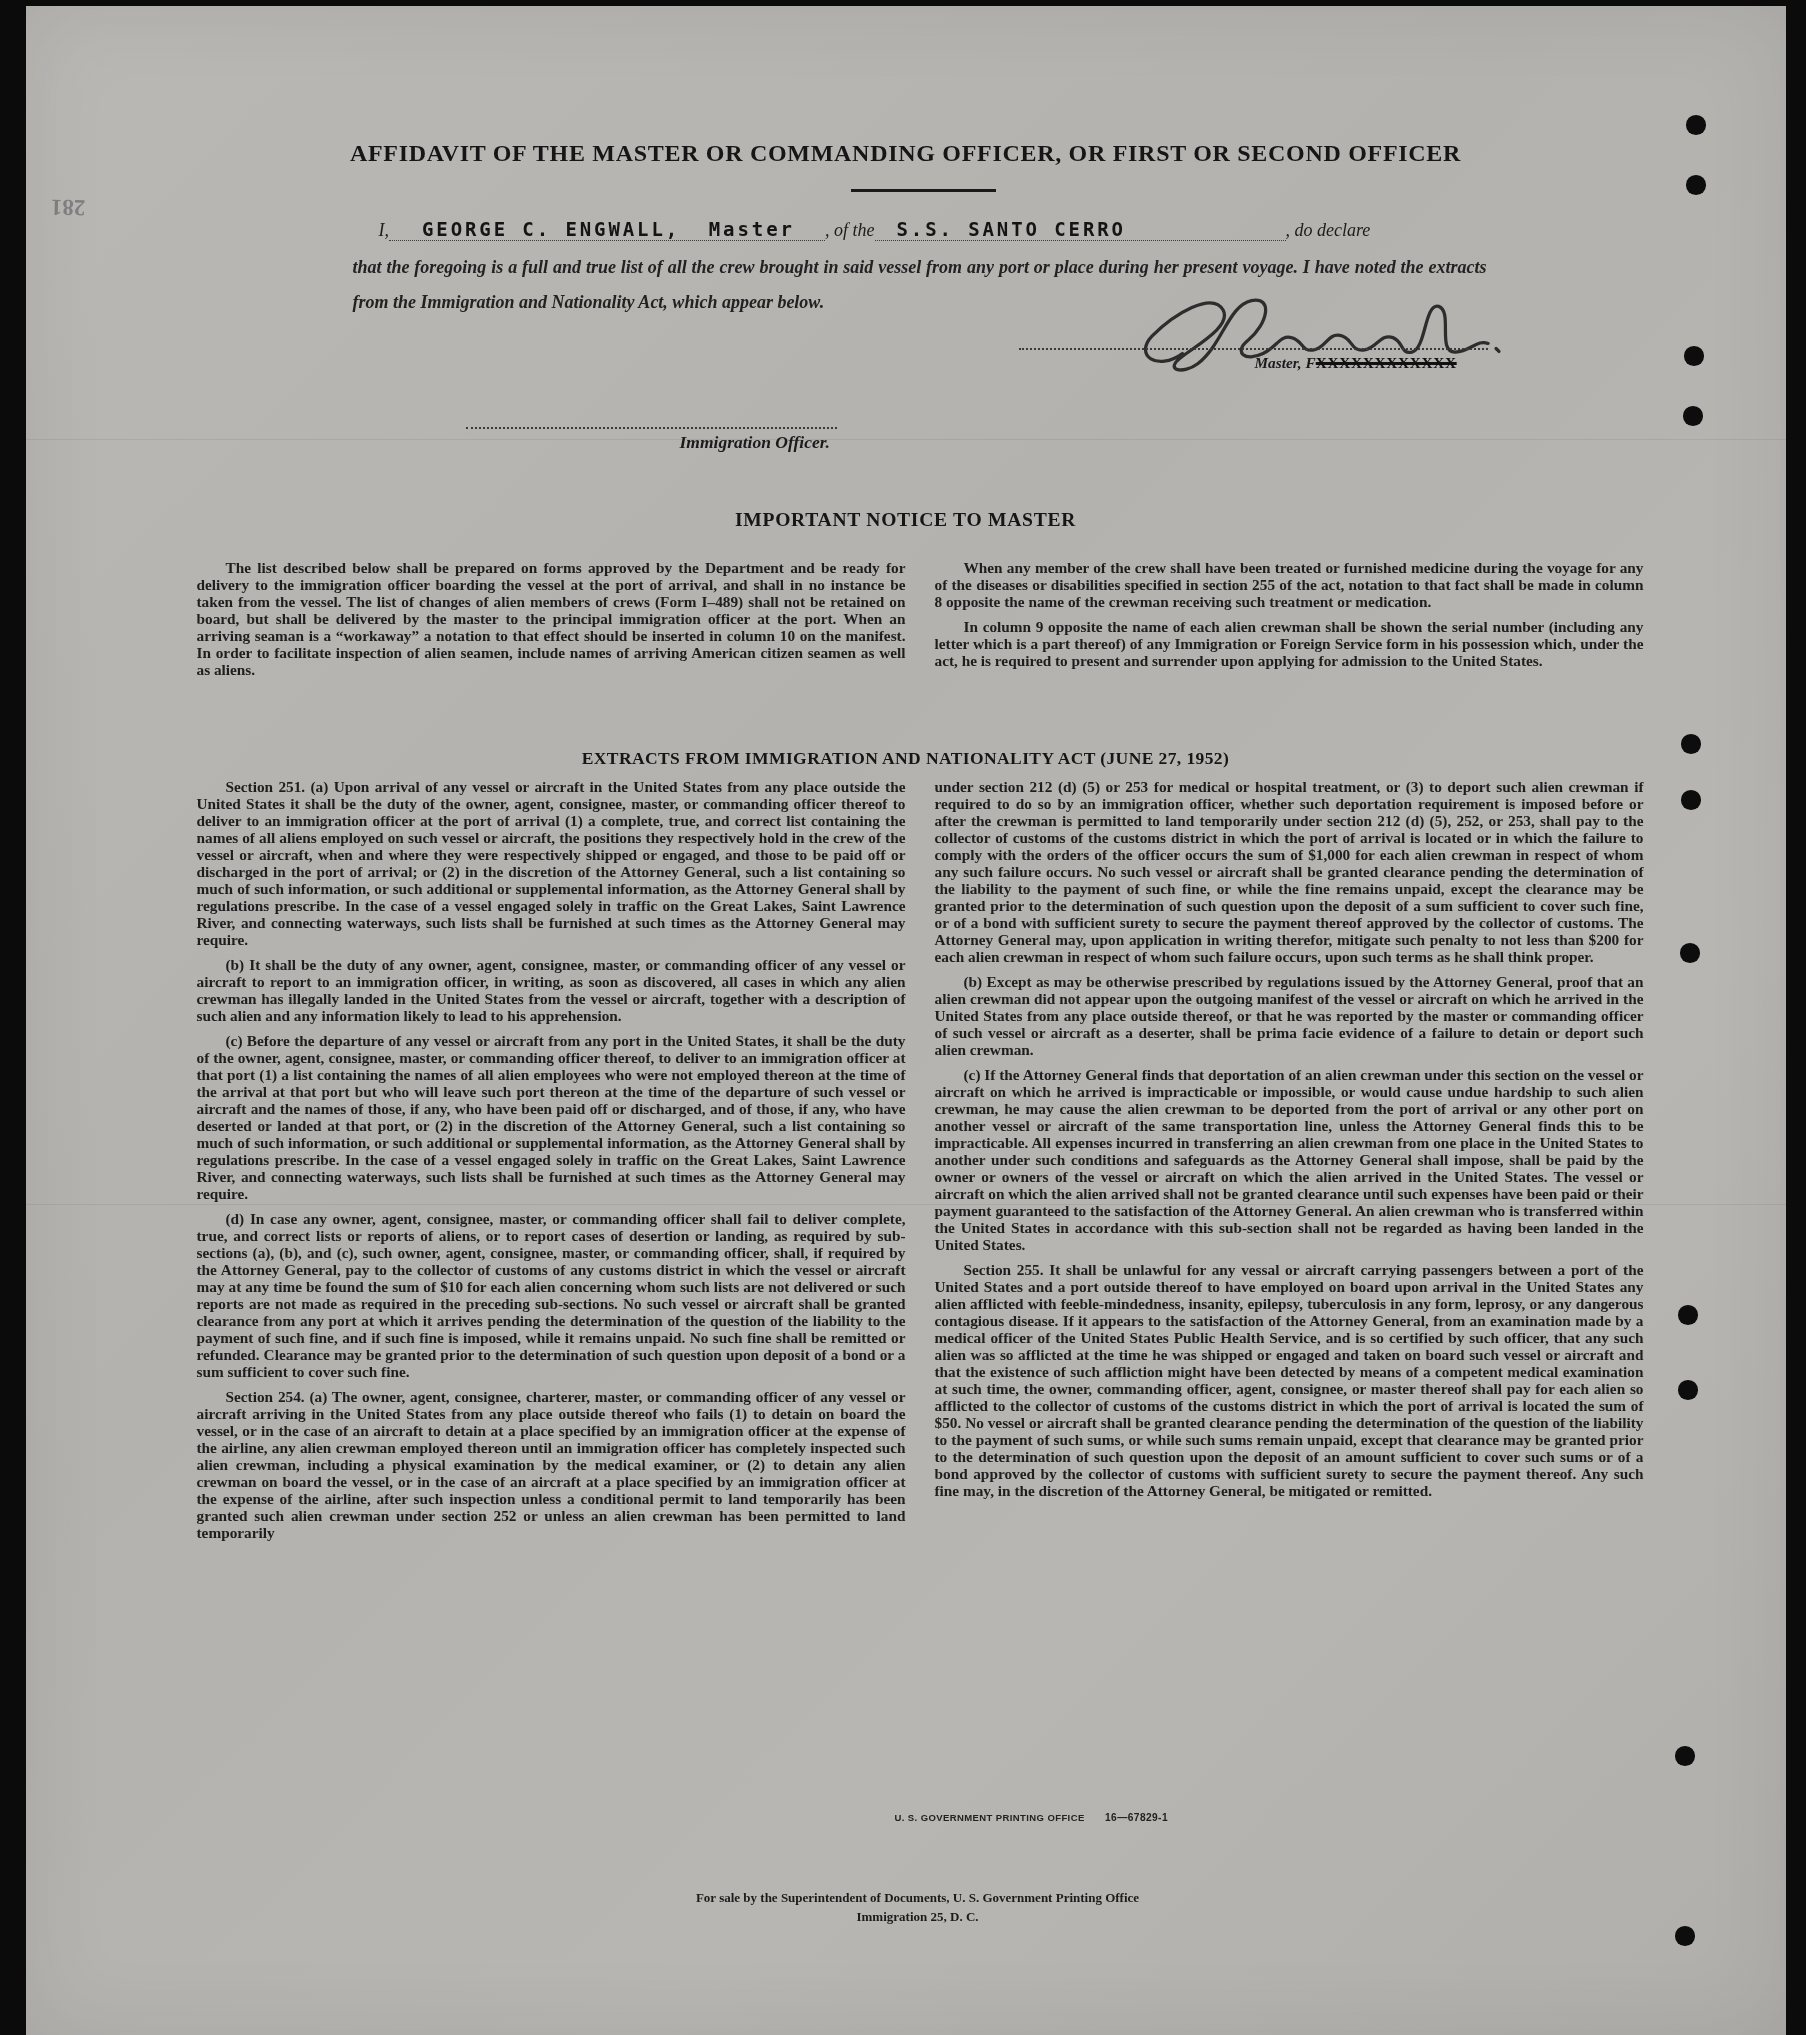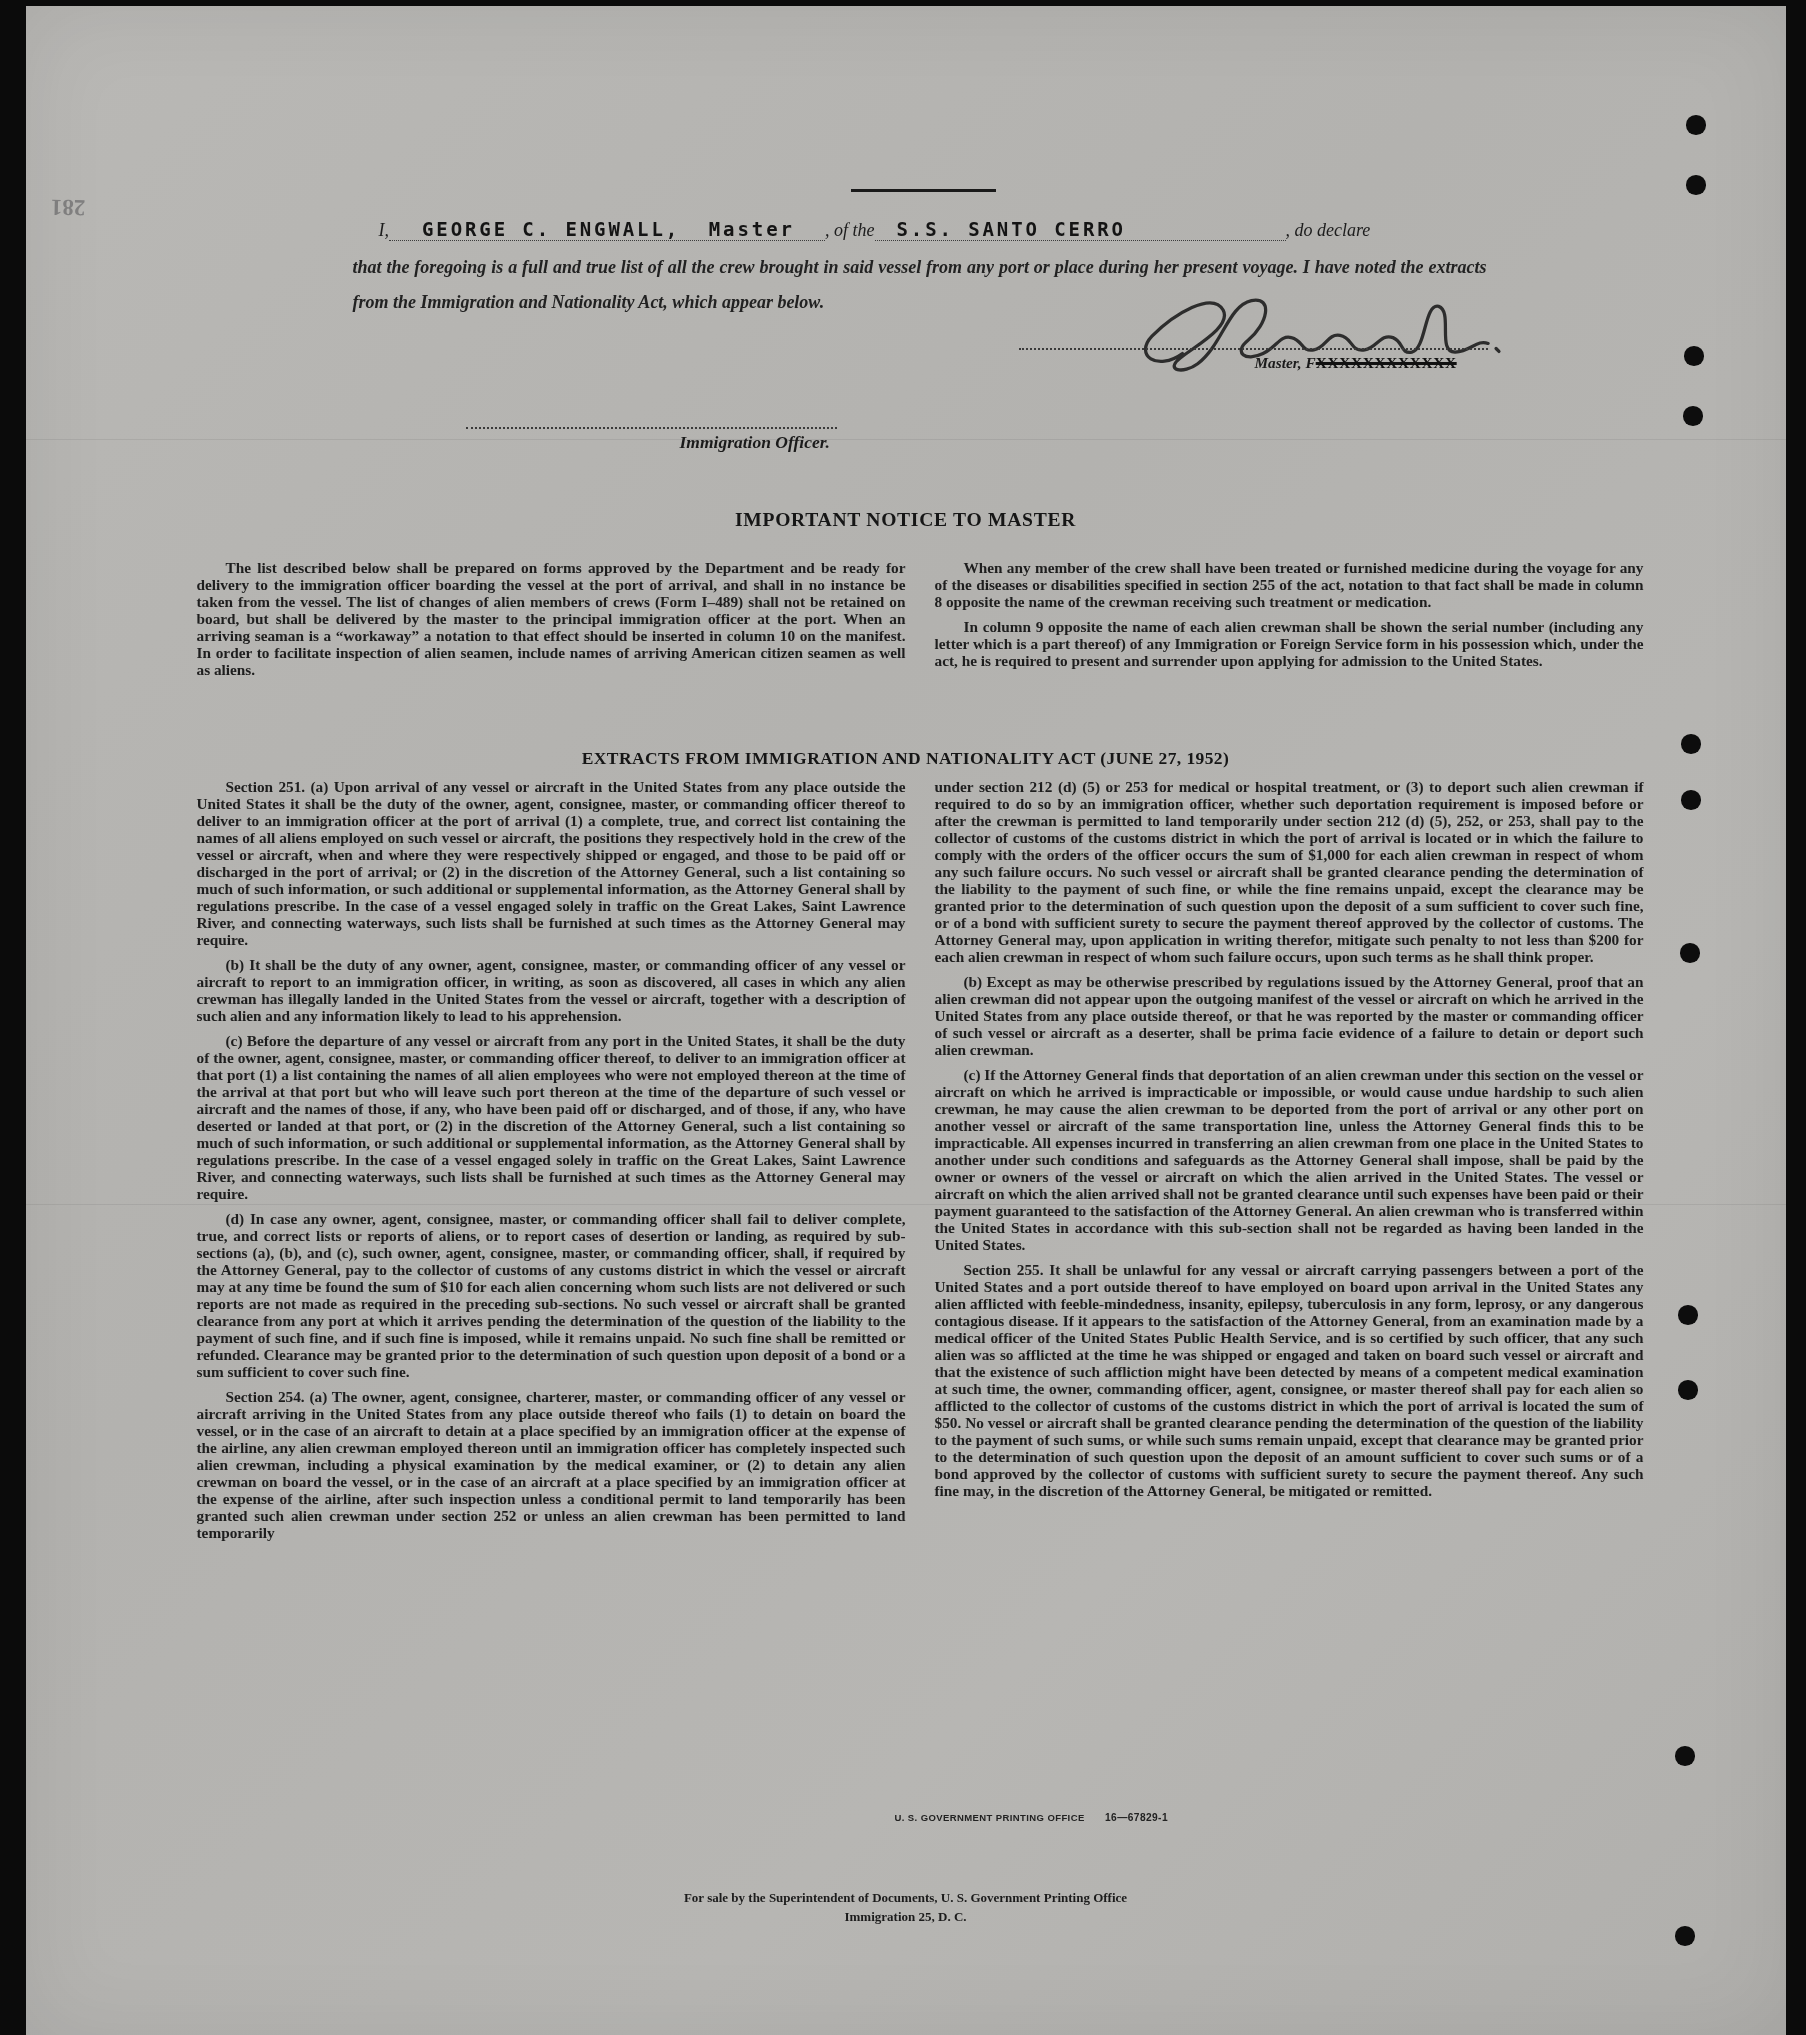--- a/index.html
+++ b/index.html
@@ -53,33 +53,34 @@
   .col p{margin:0 0 8px 0;text-indent:29px;}
   .col p.cont{text-indent:0;}
   .notice-left{left:171px;top:553px;}
   .notice-right{left:909px;top:553px;}
   .extract-left{left:171px;top:772px;}
   .extract-right{left:909px;top:772px;}
 
   .gpo-line{position:absolute;left:869px;top:1806px;font-family:"Liberation Sans",sans-serif;
             font-weight:bold;font-size:9.5px;letter-spacing:0.4px;color:#222;white-space:nowrap;}
   .gpo-line .gpo-num{margin-left:20.4px;font-size:10.2px;}
-  .sale-block{position:absolute;left:0;top:1882px;width:100%;text-align:center;
+  .sale-block{position:absolute;left:12px;top:1882px;width:100%;text-align:center;
               font-weight:bold;font-size:13px;line-height:19.6px;color:#1c1c1c;}
 </style>
 </head>
 <body>
 
 <div id="paper">
 
   <div class="crease" style="top:1198px"></div>
   <div class="crease" style="top:433px"></div>
 
   <div class="margin-note">281</div>
 
+  <div class="doc-title">AFFIDAVIT OF THE MASTER OR COMMANDING OFFICER, OR FIRST OR SECOND OFFICER</div>
   <div class="title-rule"></div>
 
   <div class="decl-row">
     <span class="it">I,</span>
     <span class="fill-cell name-cell"><span class="typed">GEORGE C. ENGWALL,  Master</span></span>
     <span class="it">, of the</span>
     <span class="fill-cell vessel-cell"><span class="typed">S.S. SANTO CERRO</span></span>
     <span class="it">, do declare</span>
   </div>
 

